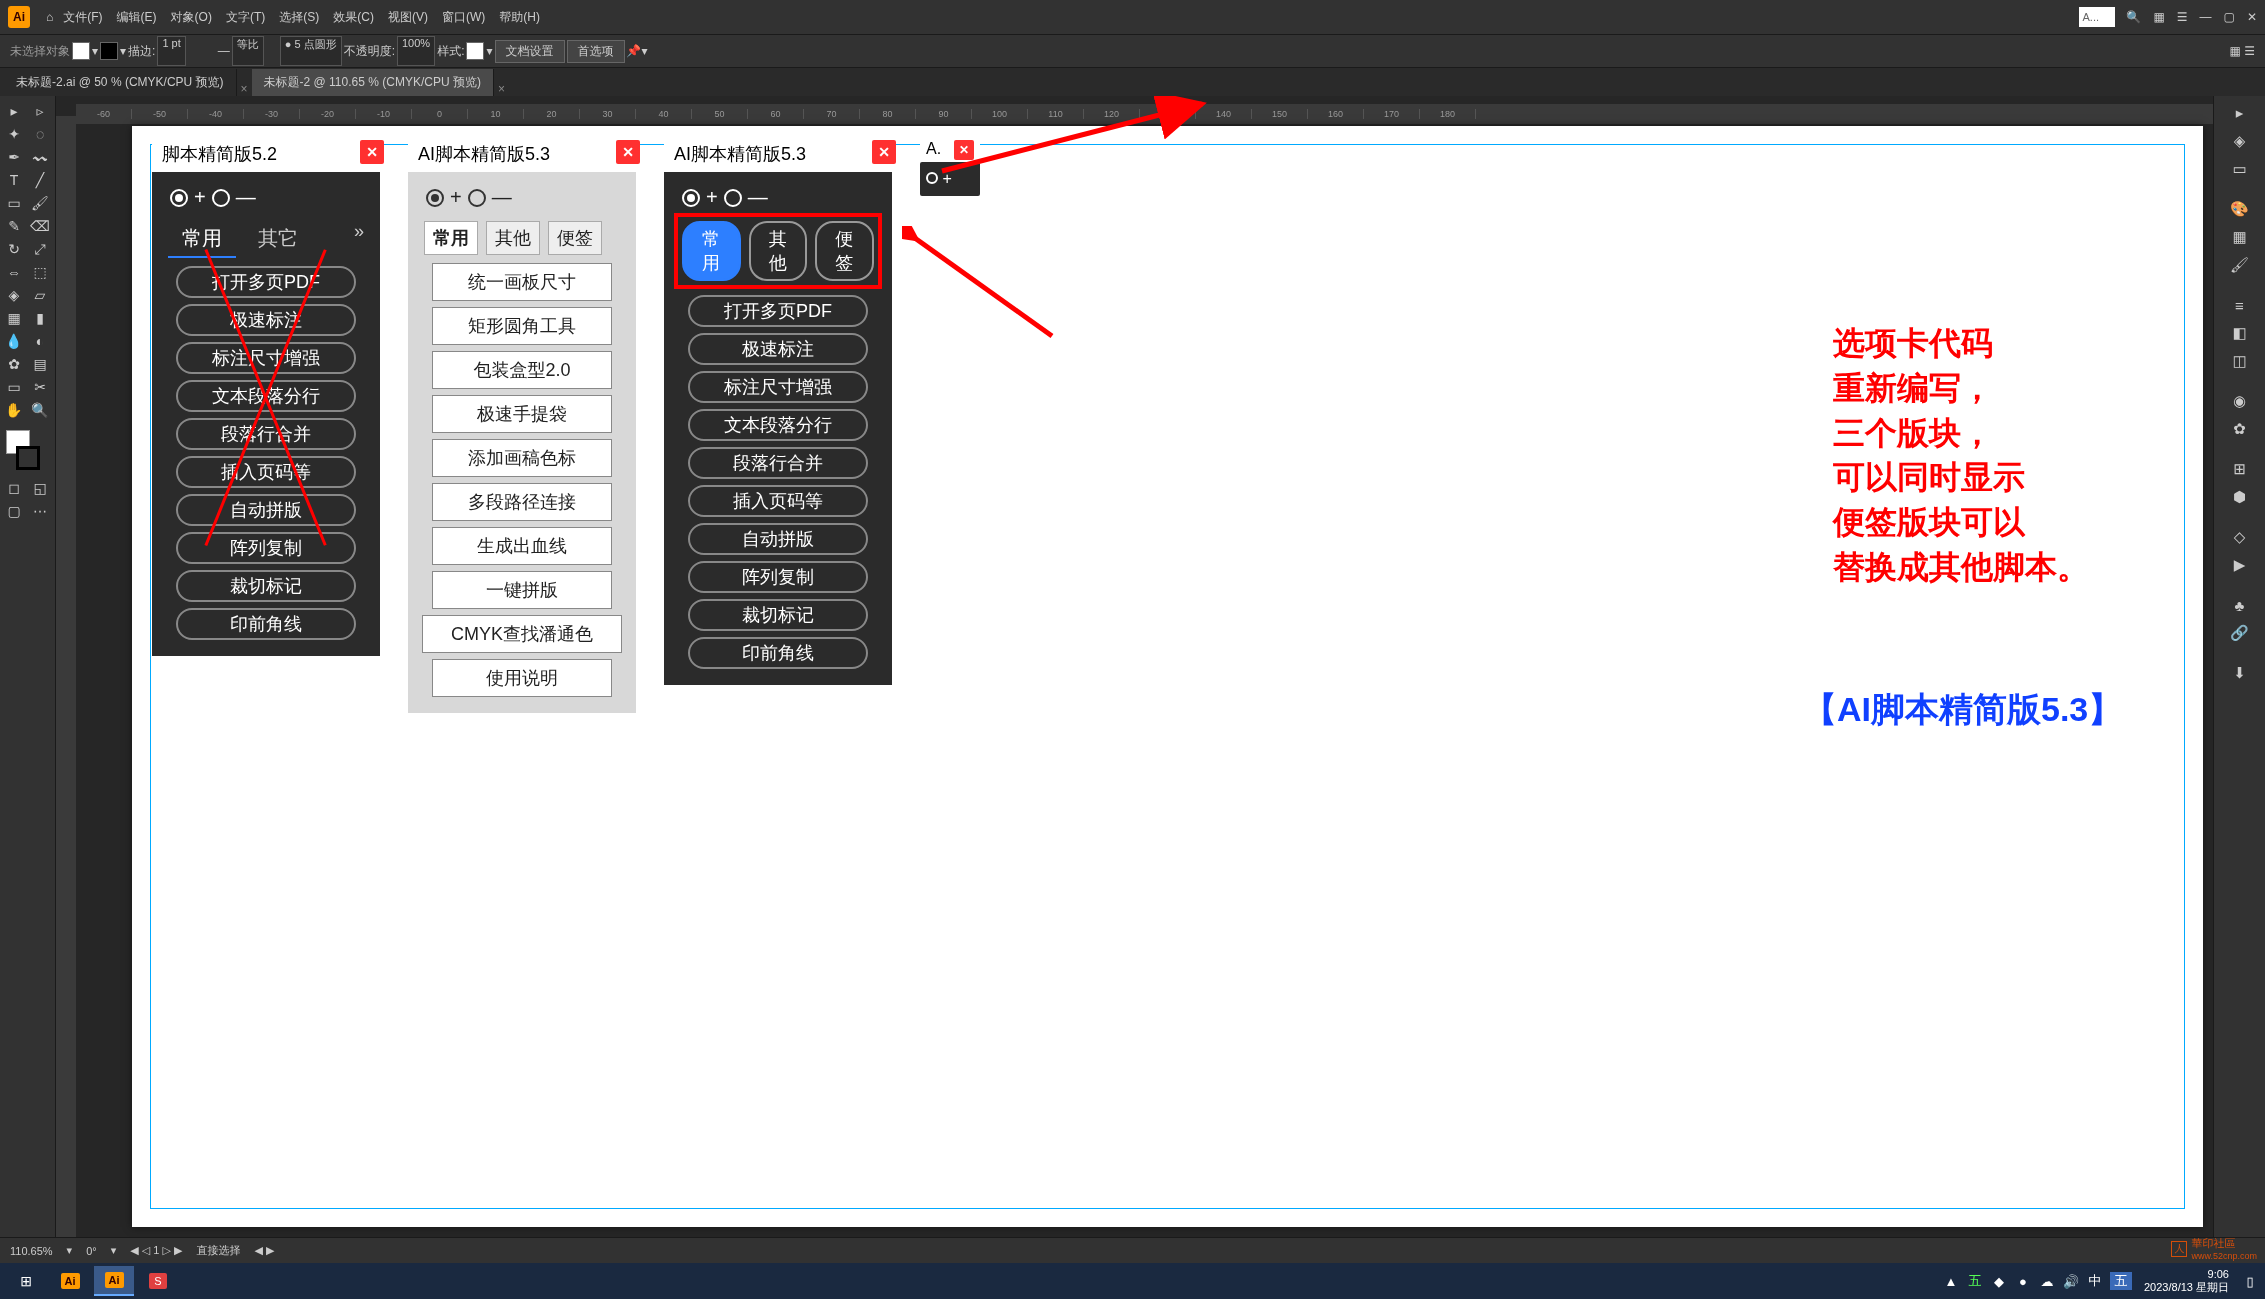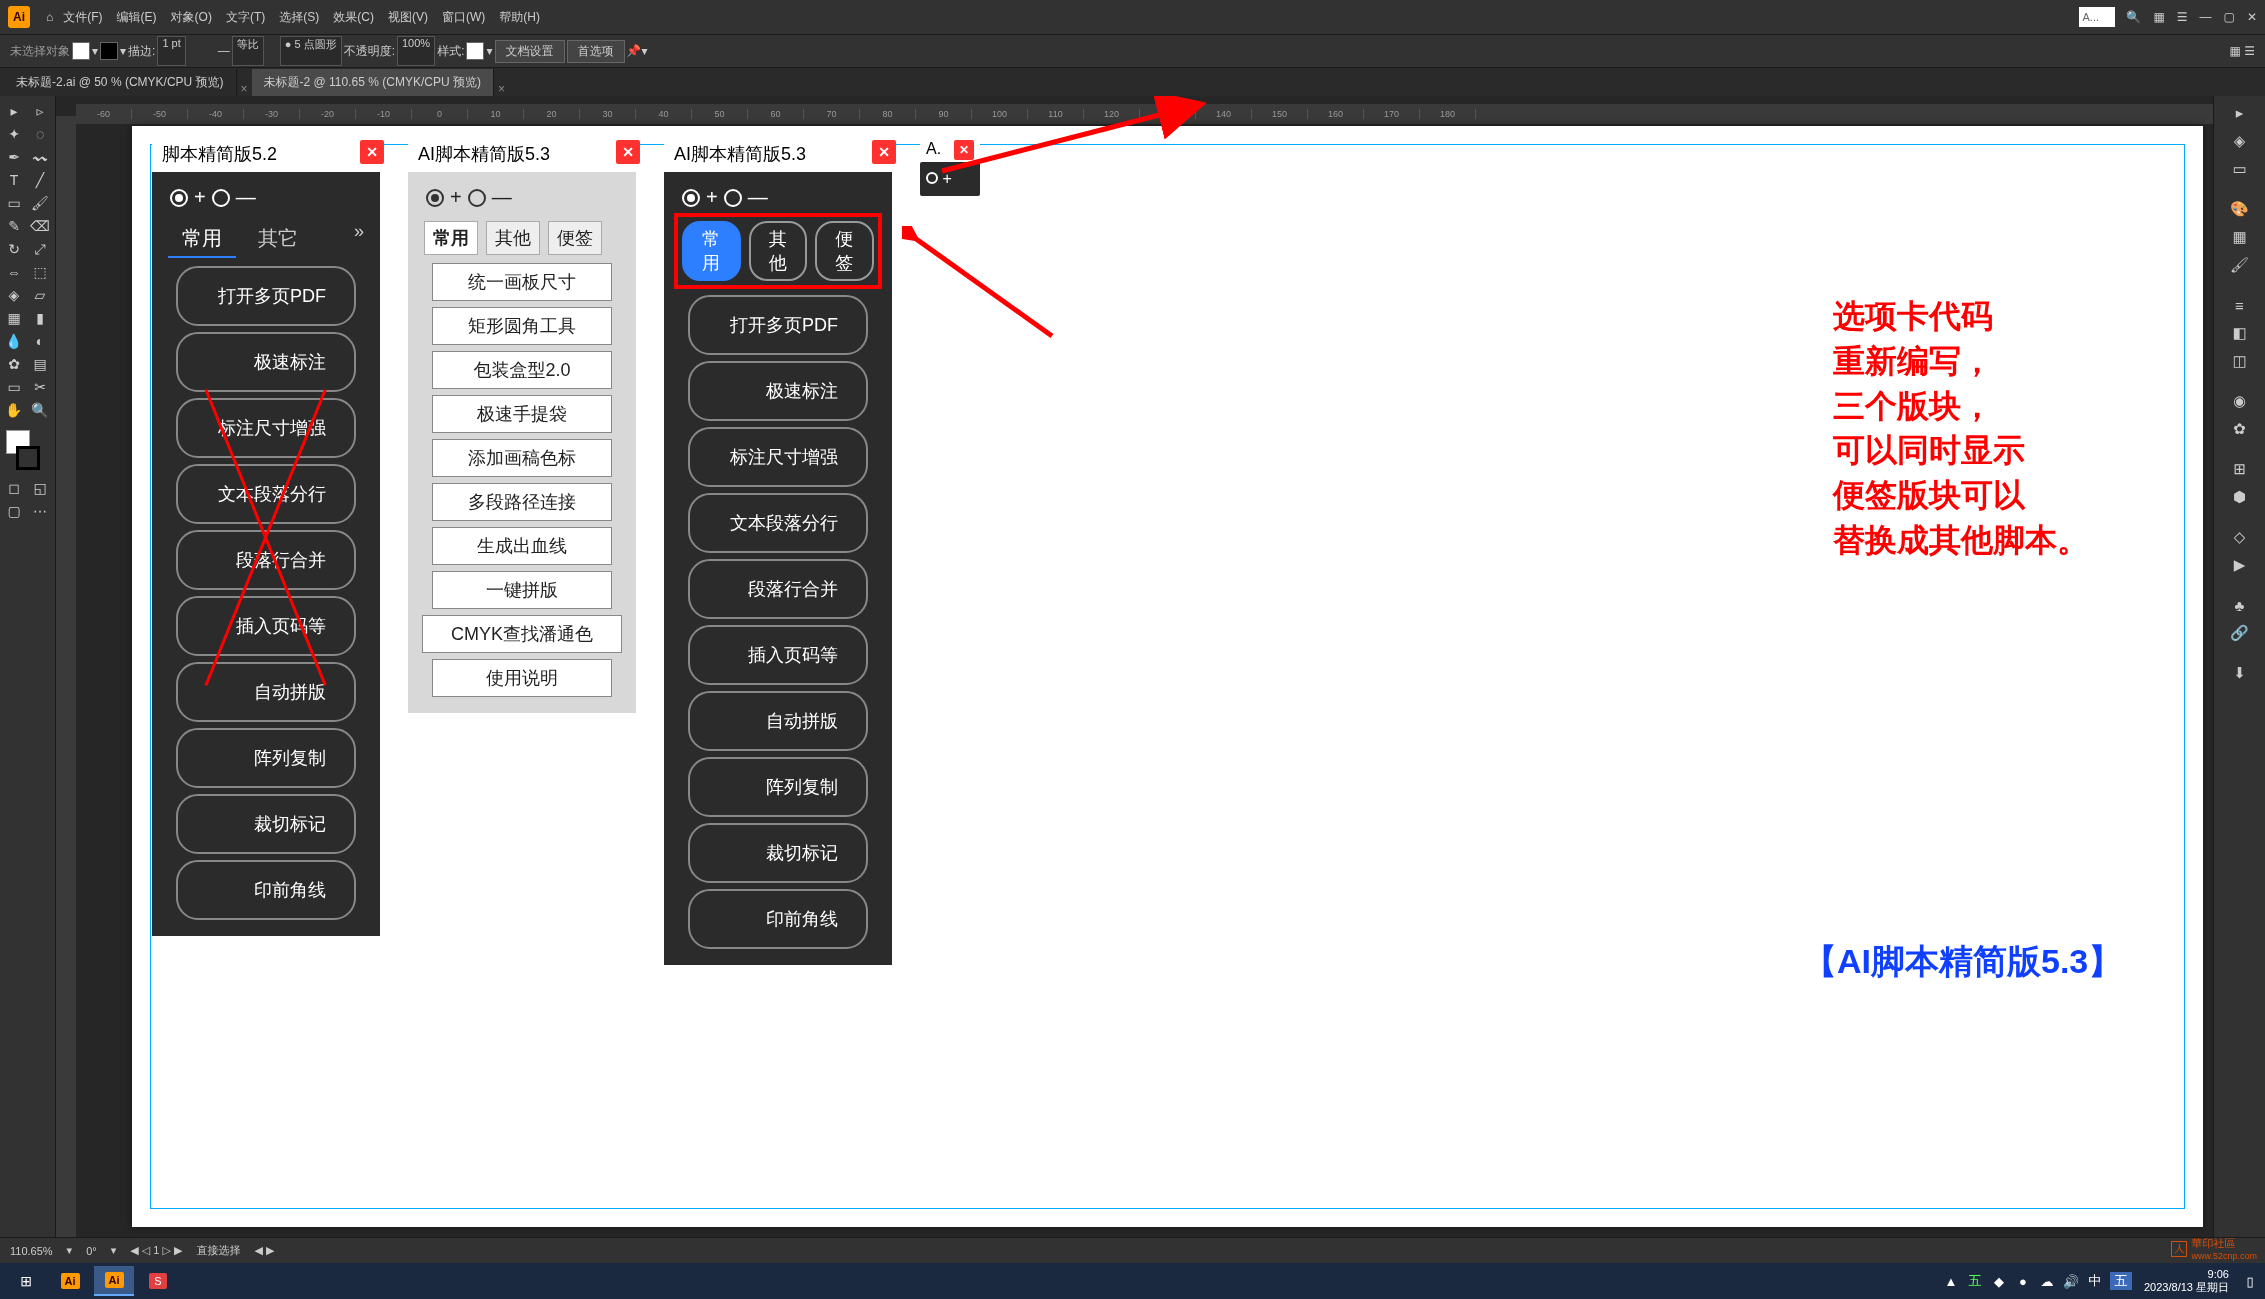--- a/index.html
+++ b/index.html
@@ -61,21 +61,21 @@
 .radio.light.checked::after{background:#333}
 
 .tabs{display:flex;gap:8px;margin:8px 6px}
 .tab-pill{padding:4px 18px;border-radius:18px;font-size:18px;color:#fff;border:2px solid #999;cursor:pointer}
 .tab-pill.active-blue{background:#2d7fff;border-color:#2d7fff}
 .tab-rect{padding:4px 8px;border:1px solid #aaa;background:#eee;color:#222;font-size:18px;cursor:pointer}
 .tab-rect.active{font-weight:bold;background:#fff}
 .tab-plain{padding:4px 14px;color:#ccc;font-size:20px;cursor:pointer}
 .tab-plain.active{color:#fff;border-bottom:2px solid #2d7fff}
 
-.btn-pill{display:block;margin:6px auto;padding:16px 28px;border:2px solid #888;border-radius:22px;color:#fff;font-size:18px;background:transparent;cursor:pointer;min-width:180px;text-align:right}
+.btn-pill{display:block;margin:6px auto;padding:2px 28px;border:2px solid #888;border-radius:22px;color:#fff;font-size:18px;background:transparent;cursor:pointer;min-width:180px;text-align:center}
 .btn-rect{display:block;margin:6px auto;padding:6px 28px;border:1px solid #888;background:#fff;color:#222;font-size:18px;cursor:pointer;min-width:180px;text-align:center}
 
 .cross-x{position:absolute;inset:0;pointer-events:none}
 .cross-x::before,.cross-x::after{content:"";position:absolute;background:#ff0000;height:3px;width:140%;left:-20%;top:50%}
 .cross-x::before{transform:rotate(68deg)}
 .cross-x::after{transform:rotate(-68deg)}
 
 .red-box{border:4px solid #ff0000;padding:2px}
 
 .annotation{color:#ff0000;font-size:32px;font-weight:bold;line-height:1.4}
@@ -353,21 +353,21 @@
           <div class="sp-header" style="padding:4px 6px;font-size:16px">
             <span>A.</span>
             <div class="sp-close" style="width:20px;height:20px;font-size:12px;right:6px">✕</div>
           </div>
           <div class="mini-panel">
             <span class="mini-radio"></span>
             <span style="color:#fff;font-size:16px"> +</span>
           </div>
         </div>
 
-        <div style="position:absolute;right:30px;top:168px;width:340px">
+        <div style="position:absolute;right:30px;top:195px;width:340px">
           <div class="annotation">选项卡代码</div>
           <div class="annotation">重新编写，</div>
           <div class="annotation">三个版块，</div>
           <div class="annotation">可以同时显示</div>
           <div class="annotation">便签版块可以</div>
           <div class="annotation">替换成其他脚本。</div>
         </div>
         <div style="position:absolute;right:20px;bottom:-10px;width:380px">
           <div class="annotation-blue">【AI脚本精简版5.3】</div>
         </div>

